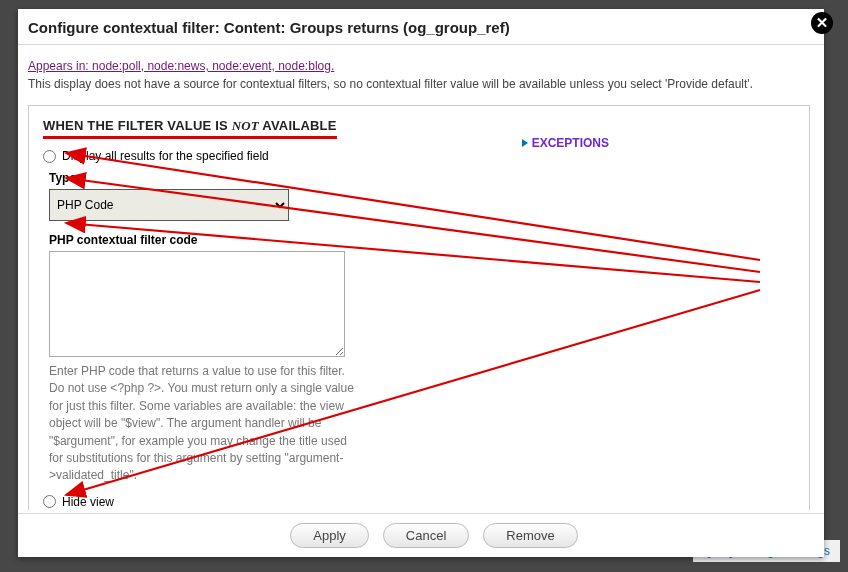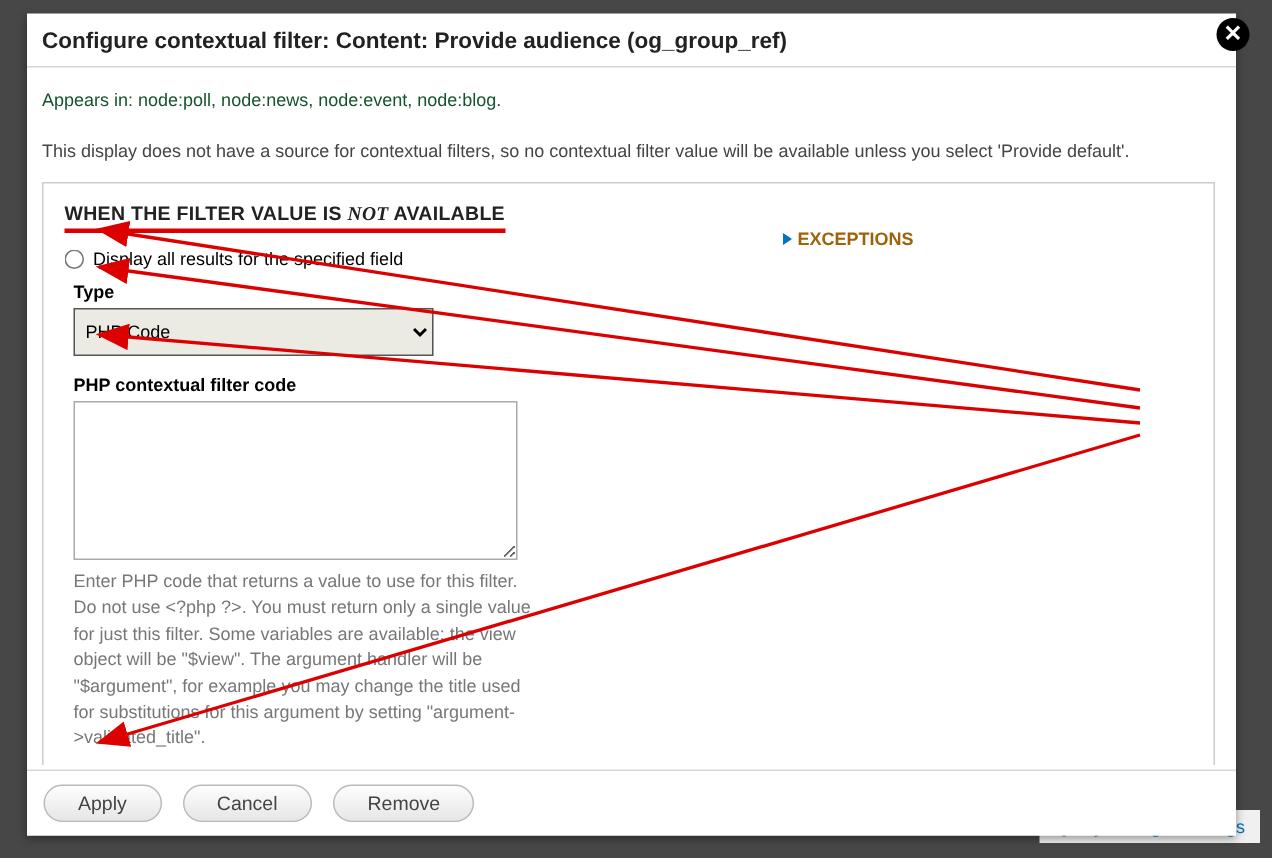--- a/index.html
+++ b/index.html
@@ -60,22 +60,23 @@
     color: #222;
     border-bottom: 1px solid #d8d8d8;
   }
   .modal-body {
     padding: 14px 14px 0 10px;
     height: 465px;
     overflow-y: scroll;
     position: relative;
   }
   .appears {
-    color: #14532d;
-    margin-bottom: 20px;
+    color: #701a75;
+    margin-bottom: 4px;
+    text-decoration: underline;
   }
   .warn-note {
     color: #444;
     margin-bottom: 14px;
   }
   .config-box {
     border: 1px solid #ccc;
     padding: 12px 14px 8px 14px;
     position: relative;
     min-height: 420px;
@@ -88,21 +89,21 @@
     border-bottom: 3px solid #d00;
     display: inline-block;
     padding-bottom: 2px;
     margin-bottom: 10px;
   }
   .config-box h3 .not { font-style: italic; font-family: Liberation Serif, serif; }
   .exceptions {
     position: absolute;
     right: 200px;
     top: 30px;
-    color: #a16207;
+    color: #6d28d9;
     font-weight: bold;
     font-size: 12px;
   }
   .excp-tri {
     display: inline-block;
     width: 0; height: 0;
     border-top: 4px solid transparent;
     border-bottom: 4px solid transparent;
     border-left: 6px solid #0074bd;
     margin-right: 4px;
@@ -152,21 +153,22 @@
   }
   .modal-footer {
     position: absolute;
     left: 0; right: 0; bottom: 0;
     height: 44px;
     border-top: 1px solid #d8d8d8;
     background: #fff;
     display: flex;
     align-items: center;
     gap: 14px;
-    padding-left: 11px;
+    padding-left: 26px;
+    justify-content: center;
   }
   .btn {
     border: 1px solid #bbb;
     background: linear-gradient(#fefefe, #e6e6e6);
     color: #444;
     border-radius: 16px;
     padding: 4px 22px;
     font-size: 13px;
     cursor: pointer;
     font-family: inherit;
@@ -189,21 +191,21 @@
 <div class="backdrop"></div>
 
 <div class="bg-hint">
   <span>Query settings:</span>
   <span style="color:#0074bd">Settings</span>
 </div>
 
 <div class="modal">
   <div class="close-btn">✕</div>
 
-  <div class="modal-title">Configure contextual filter: Content: Provide audience (og_group_ref)</div>
+  <div class="modal-title">Configure contextual filter: Content: Groups returns (og_group_ref)</div>
 
   <div class="modal-body">
     <div class="appears">Appears in: node:poll, node:news, node:event, node:blog.</div>
     <div class="warn-note">This display does not have a source for contextual filters, so no contextual filter value will be available unless you select 'Provide default'.</div>
 
     <div class="config-box">
       <h3>
         <span>WHEN THE FILTER VALUE IS </span><span class="not">NOT</span><span> AVAILABLE</span>
       </h3>
 

